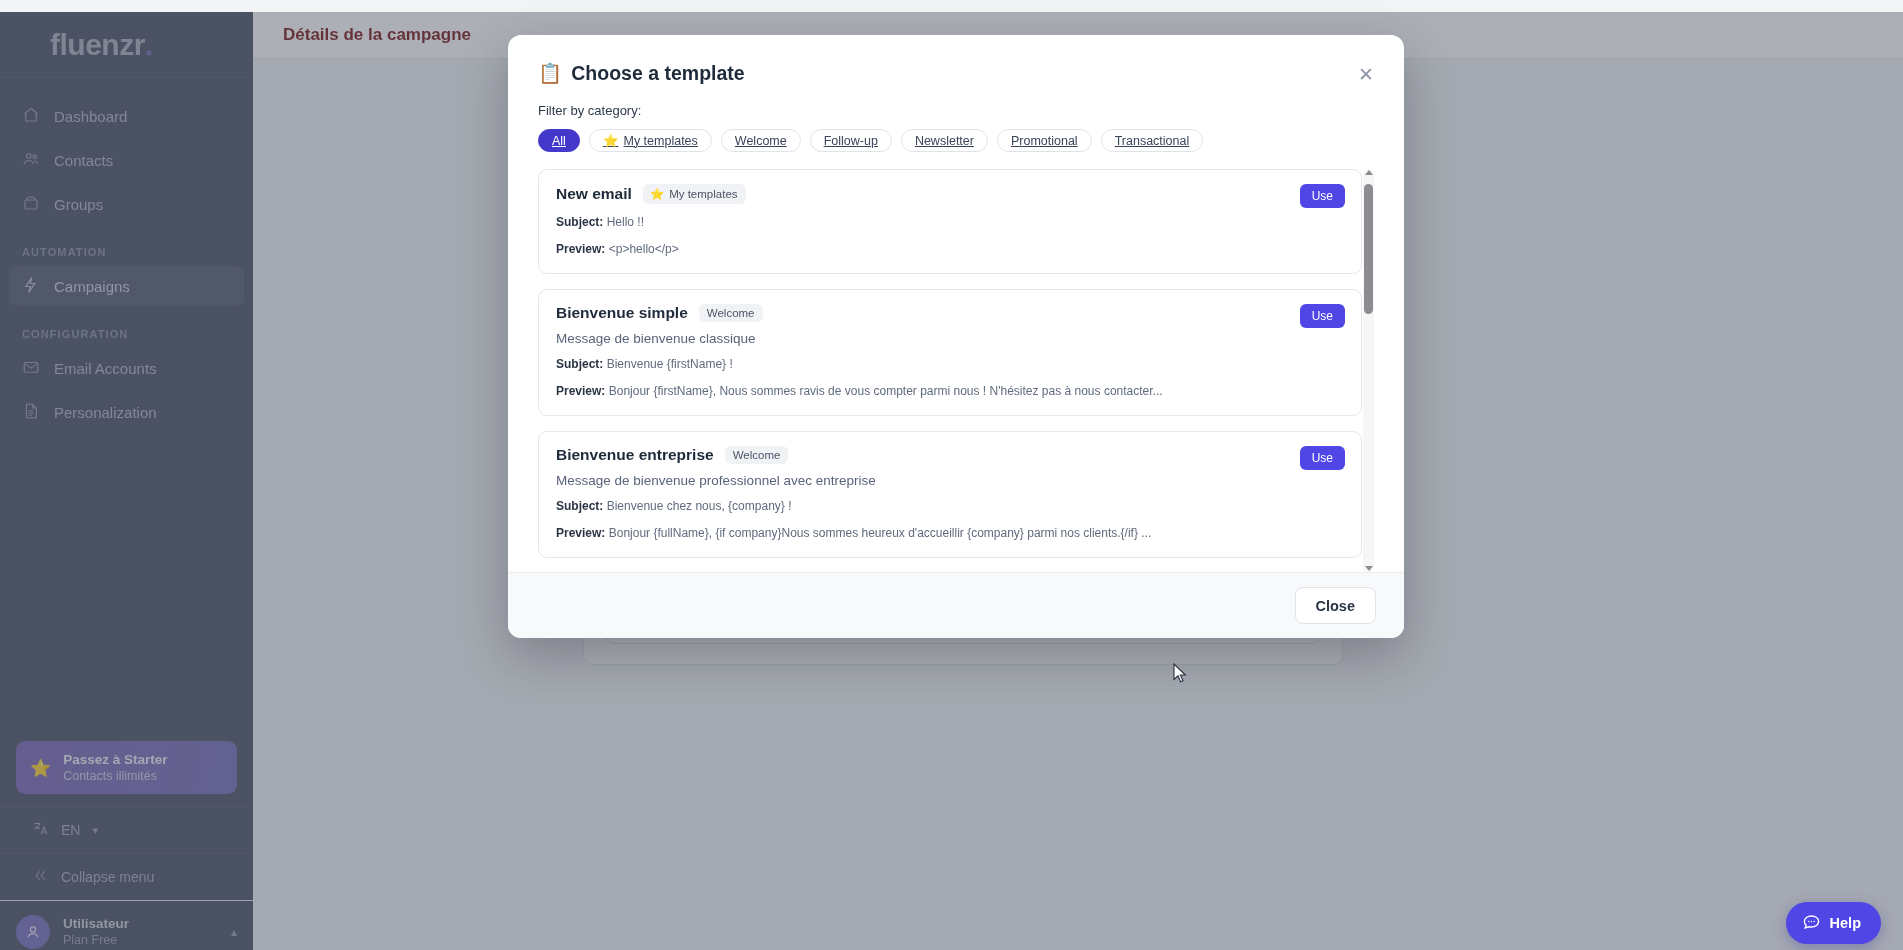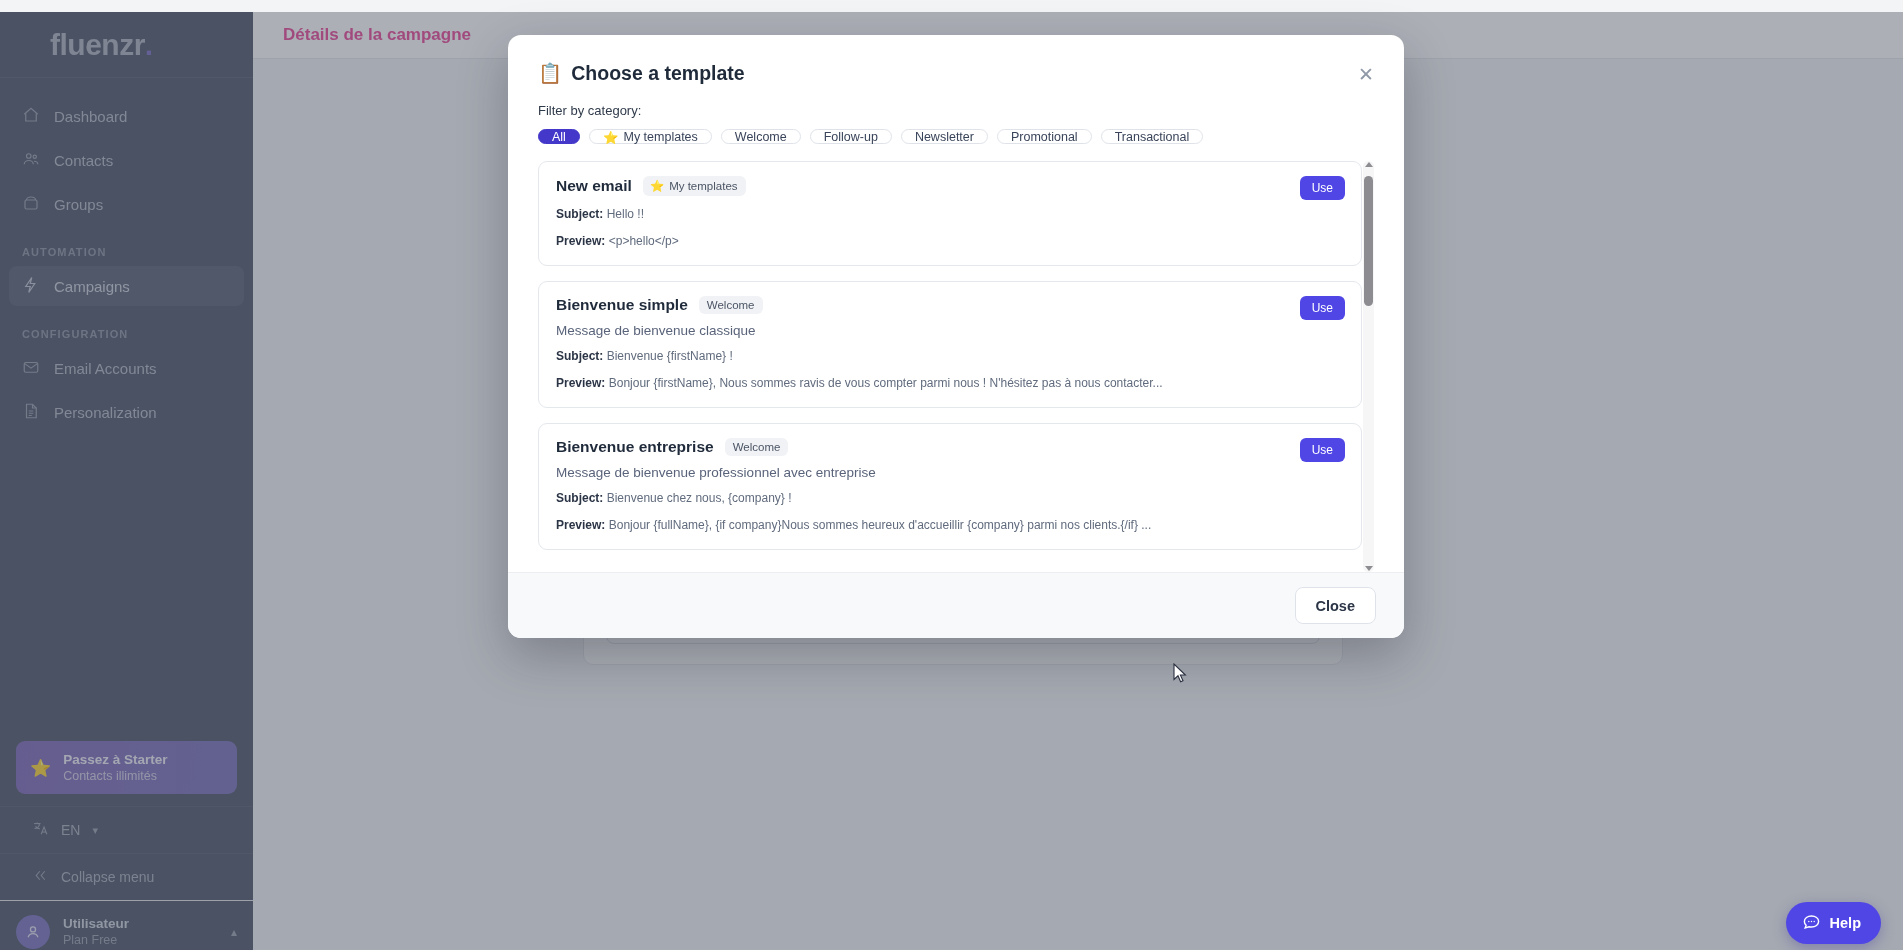--- a/index.html
+++ b/index.html
@@ -95,21 +95,21 @@
     position: absolute; left: 253px; top: 0;
     width: 1650px; height: 950px;
     background: #f3f4f6;
   }
   .topbar {
     height: 47px; display:flex; align-items:center;
     padding-left: 30px;
     border-bottom: 1px solid #e5e7eb;
     background: #ffffff;
   }
-  .topbar-title { font-size: 17px; font-weight: 700; color: #ec4899; }
+  .topbar-title { font-size: 17px; font-weight: 700; color: #7f1d1d; }
 
   .content-wrap { padding: 28px 40px 0 40px; position: relative; height: 903px;}
   .card-panel {
     background: #ffffff; border: 1px solid #e5e7eb; border-radius: 10px;
     width: 760px; margin-left: 290px; padding: 20px 22px;
   }
   .field-label { font-size: 12.5px; color:#56606f; margin-bottom: 6px; }
   .field-box {
     height: 38px; border:1px solid #dfe3e9; border-radius: 7px;
     background: #fff; margin-bottom: 18px;
@@ -172,25 +172,26 @@
     font-size: 19.5px; font-weight:700; color:#1f2a3a;
   }
   .modal-close {
     position:absolute; right: 24px; top: 25px;
     width: 28px; height:28px; display:flex; align-items:center; justify-content:center;
     color:#9099a8; font-size: 19px; cursor:pointer; border-radius:6px;
   }
   .filter-label { font-size: 13px; color:#2f3a4a; margin: 18px 0 11px 0; }
   .chips { display:flex; gap: 9px; flex-wrap: wrap; }
   .chip {
-    height: 15px; padding: 0 13px; border-radius: 999px;
+    height: 23px; padding: 0 13px; border-radius: 999px;
     border:1px solid #dfe3e9; background:#fff;
-    display:flex; align-items:flex-start; gap:5px;
+    display:flex; align-items:center; gap:5px;
     font-size: 12.5px; color:#39445a; cursor:pointer;
     white-space: nowrap;
+    text-decoration: underline;
   }
   .chip.active { background:#4338ca; border-color:#4338ca; color:#fff; }
 
   .list-wrap {
     margin: 17px 30px 0 30px;
     flex: 1 1 auto;
     position: relative;
     overflow: hidden;
     min-height: 0;
   }

